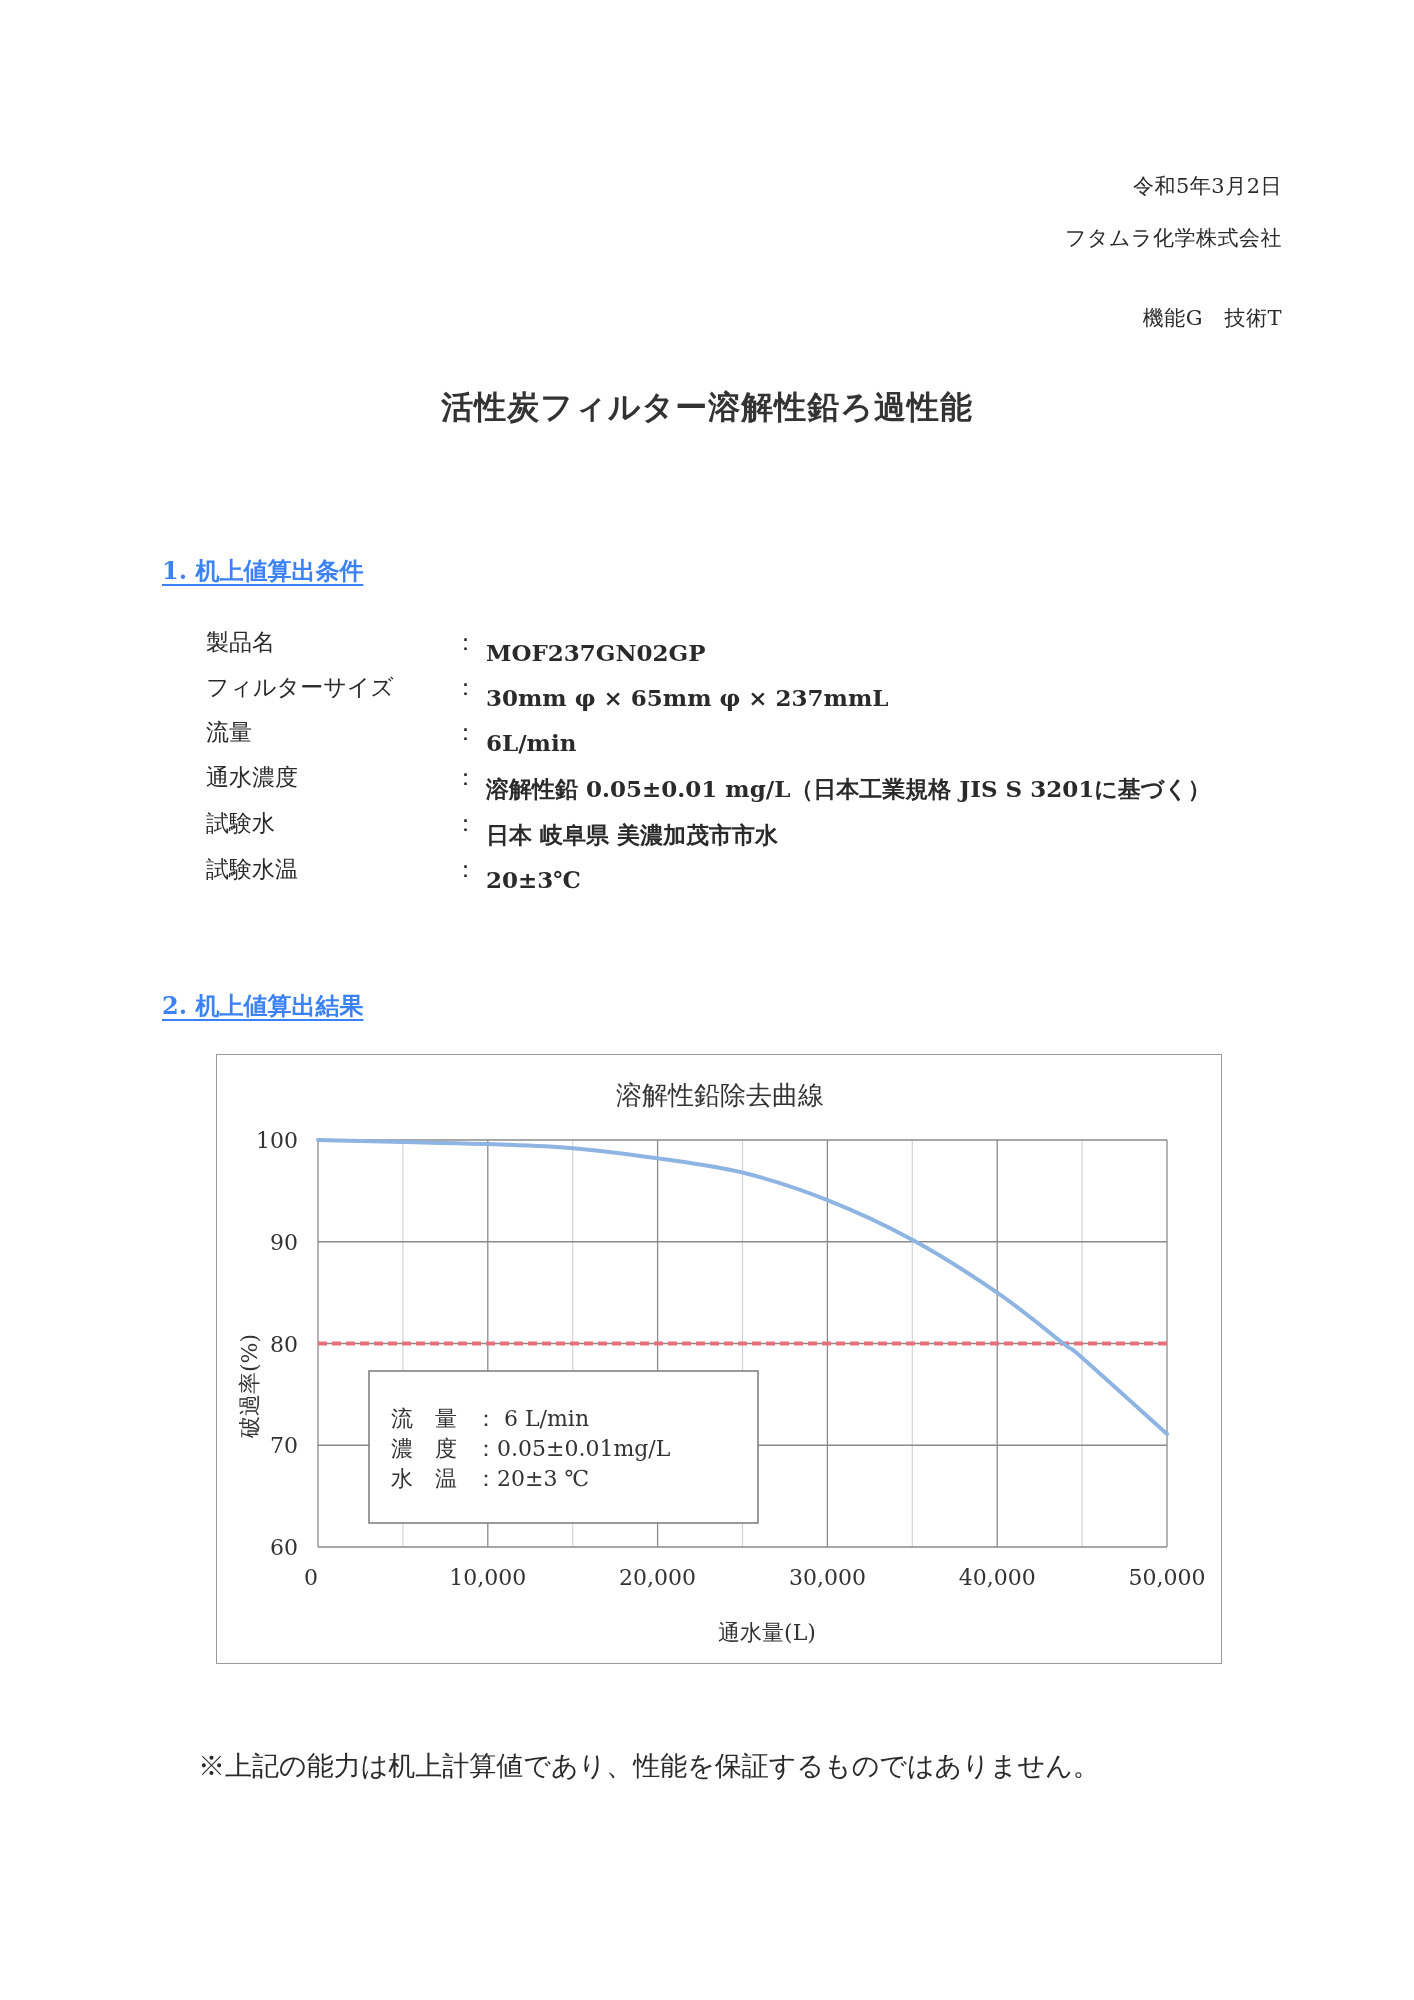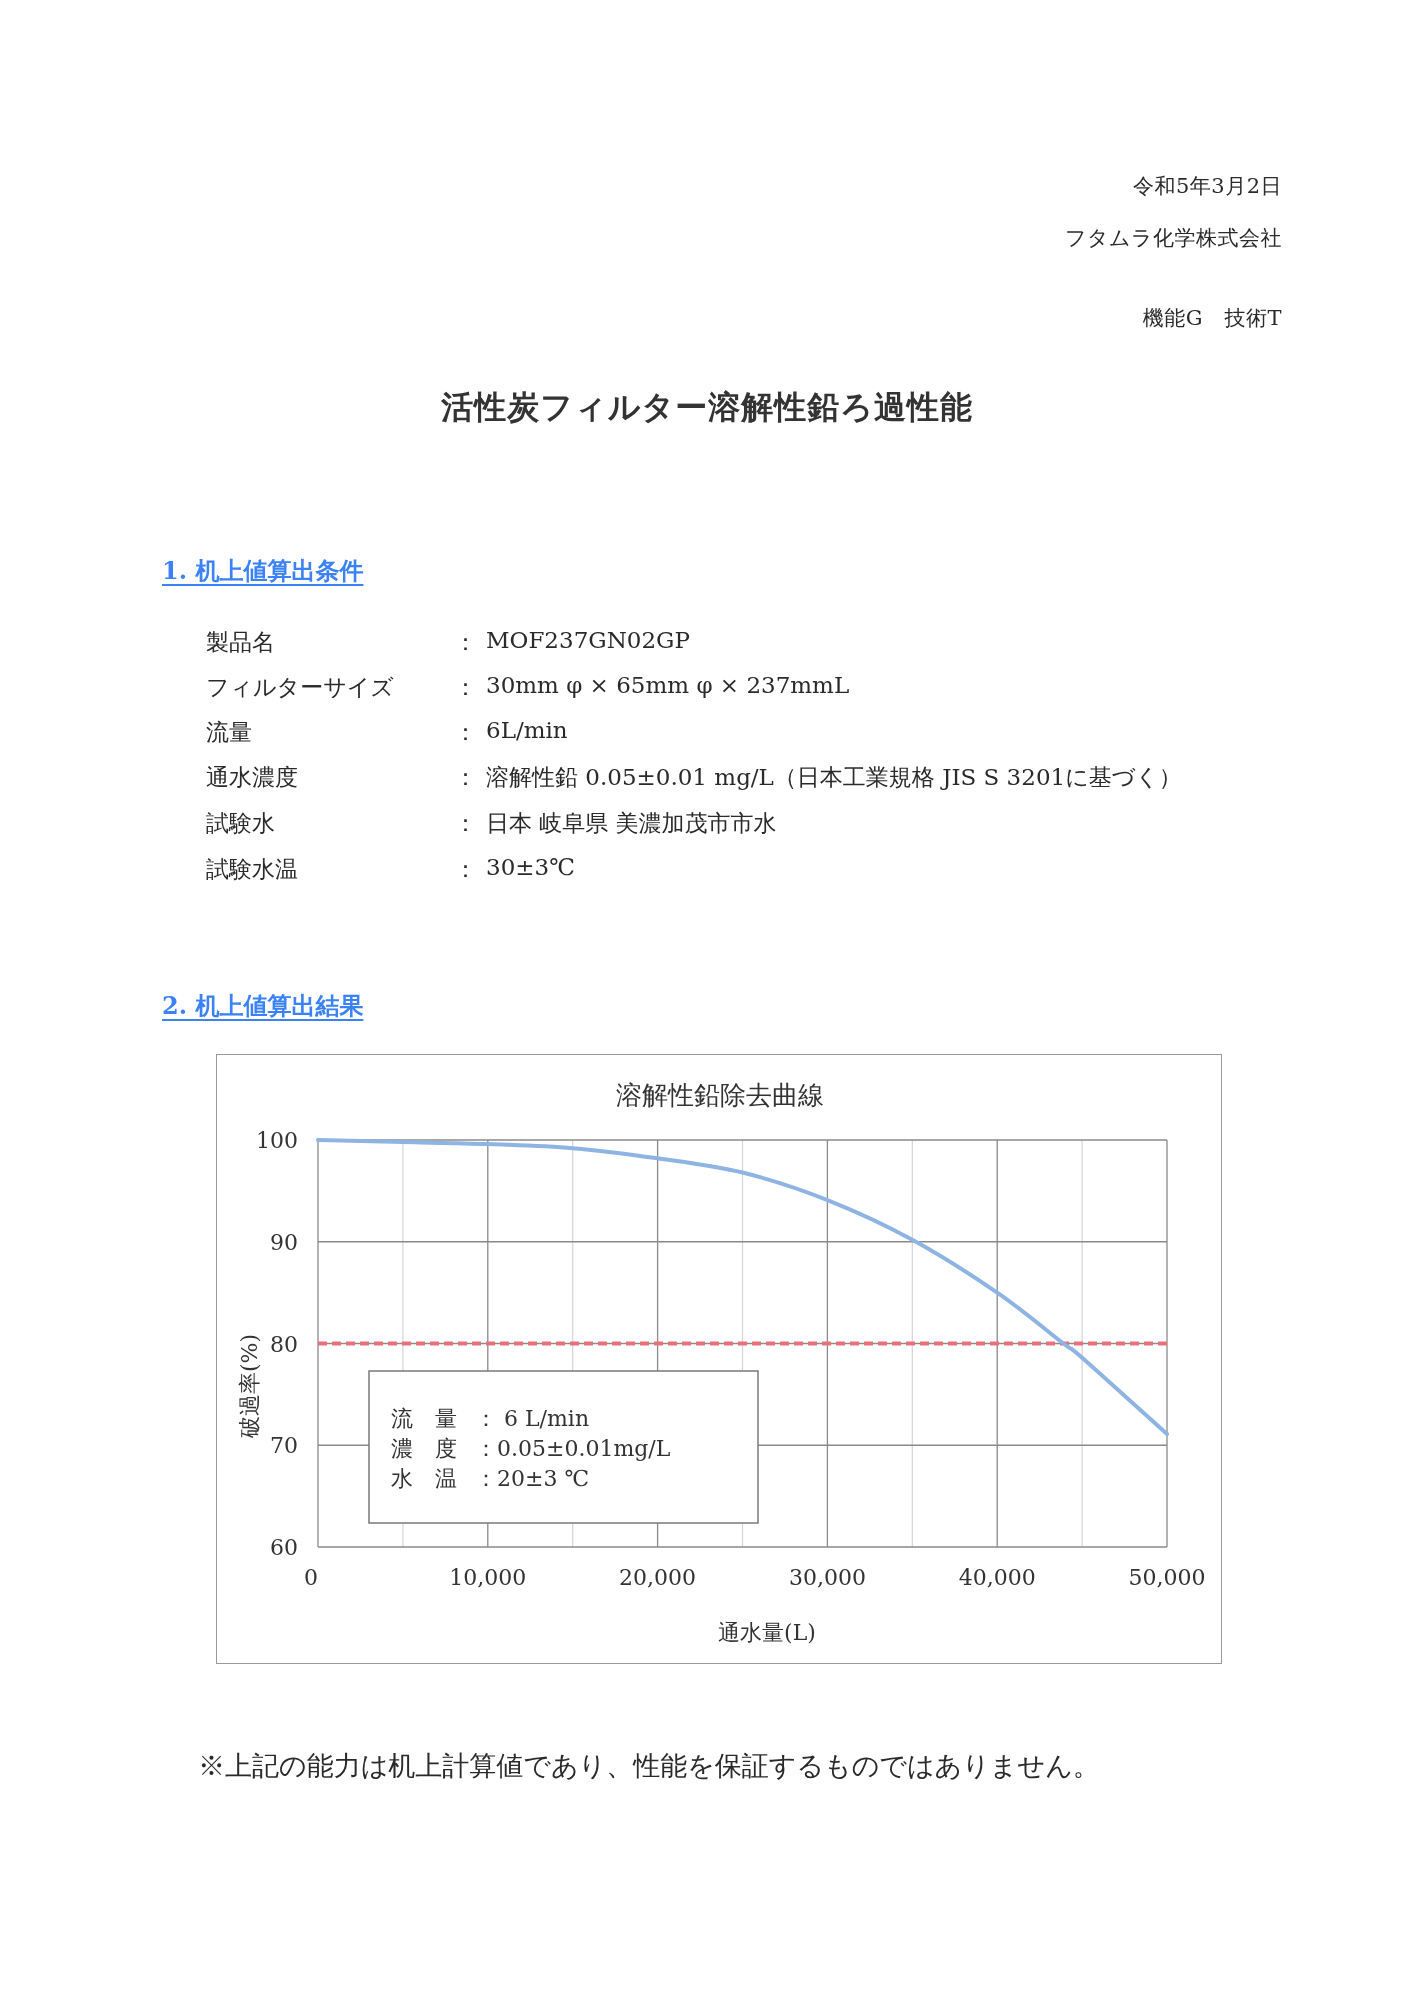--- a/index.html
+++ b/index.html
@@ -16,21 +16,21 @@
   #title { top: 386px; left: 0; width: 1414px; text-align: center; font-size: 32px; font-weight: bold; letter-spacing: 1px; color: #333; }
   .section-heading {
     left: 162px; font-size: 24px; font-weight: bold; text-decoration: underline;
     text-underline-offset: 5px; text-decoration-thickness: 2px; color: #3b82f6;
   }
   #sec1 { top: 555px; }
   #sec2 { top: 990px; }
   .cond-row { left: 206px; height: 40px; font-size: 23px; white-space: nowrap; }
   .cond-label { position: absolute; left: 0; top: 0; }
   .cond-colon { position: absolute; left: 248px; top: 0; }
-  .cond-value { position: absolute; left: 280px; top: 0; }
+  .cond-value { position: absolute; left: 280px; top: 12px; font-weight: bold; }
   #chart-box { left: 216px; top: 1054px; width: 1006px; height: 610px; border: 1.5px solid #9a9a9a; box-sizing: border-box; }
   #chart-svg { position: absolute; left: 0; top: 0; }
   #footnote { left: 198px; top: 1708px; font-size: 27px; white-space: nowrap; margin-top: 40px; }
 </style>
 </head>
 <body>
 
 <div class="abs header-line" id="date">令和5年3月2日</div>
 <div class="abs header-line" id="company">フタムラ化学株式会社</div>
 <div class="abs header-line" id="dept">機能G　技術T</div>
@@ -61,21 +61,21 @@
     <span class="cond-value">溶解性鉛  0.05±0.01 mg/L（日本工業規格  JIS S 3201に基づく）</span>
   </div>
   <div class="abs cond-row" style="top:808px">
     <span class="cond-label">試験水</span>
     <span class="cond-colon">：</span>
     <span class="cond-value">日本  岐阜県  美濃加茂市市水</span>
   </div>
   <div class="abs cond-row" style="top:854px">
     <span class="cond-label">試験水温</span>
     <span class="cond-colon">：</span>
-    <span class="cond-value">30±3℃</span>
+    <span class="cond-value">20±3℃</span>
   </div>
 </div>
 
 <div class="abs section-heading" id="sec2">2. 机上値算出結果</div>
 
 <div class="abs" id="chart-box">
   <svg id="chart-svg" width="1006" height="610" viewBox="0 0 1006 610" xmlns="http://www.w3.org/2000/svg">
     <g id="g-grid">
         <line x1="185.9" x2="185.9" y1="85" y2="492" stroke="#d4d4d4" stroke-width="1.2"></line>
         <line x1="355.7" x2="355.7" y1="85" y2="492" stroke="#d4d4d4" stroke-width="1.2"></line>

